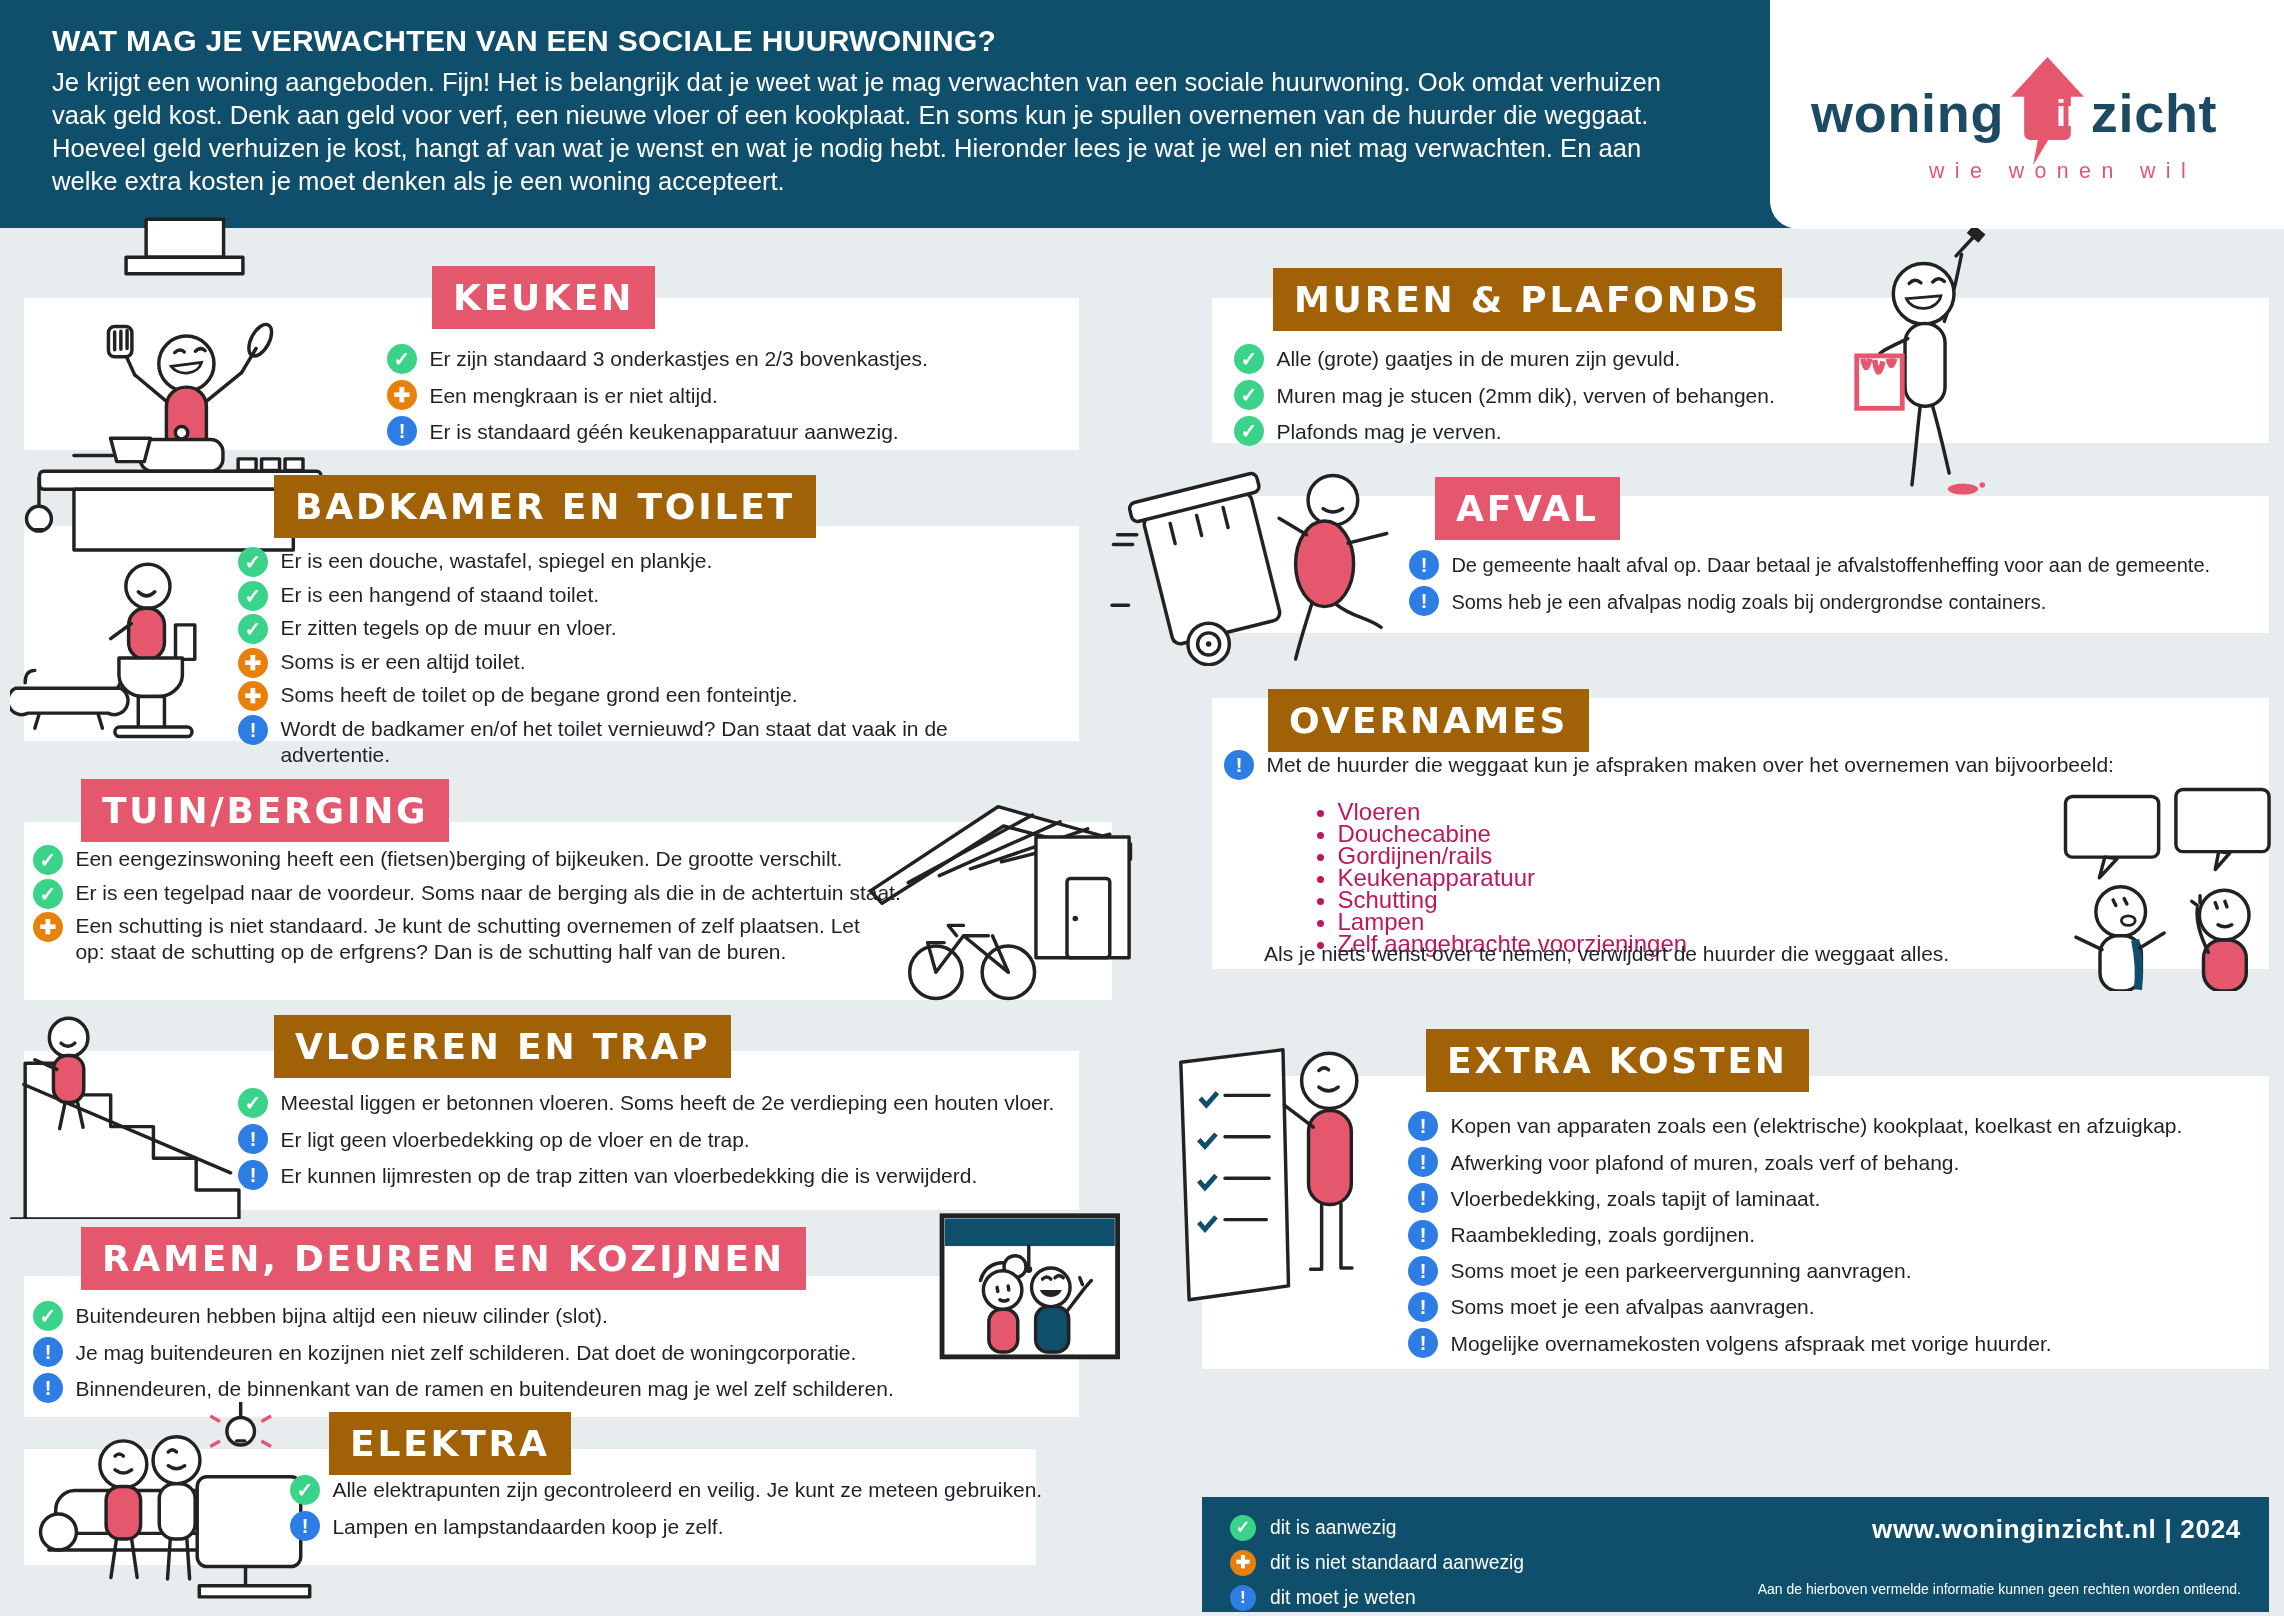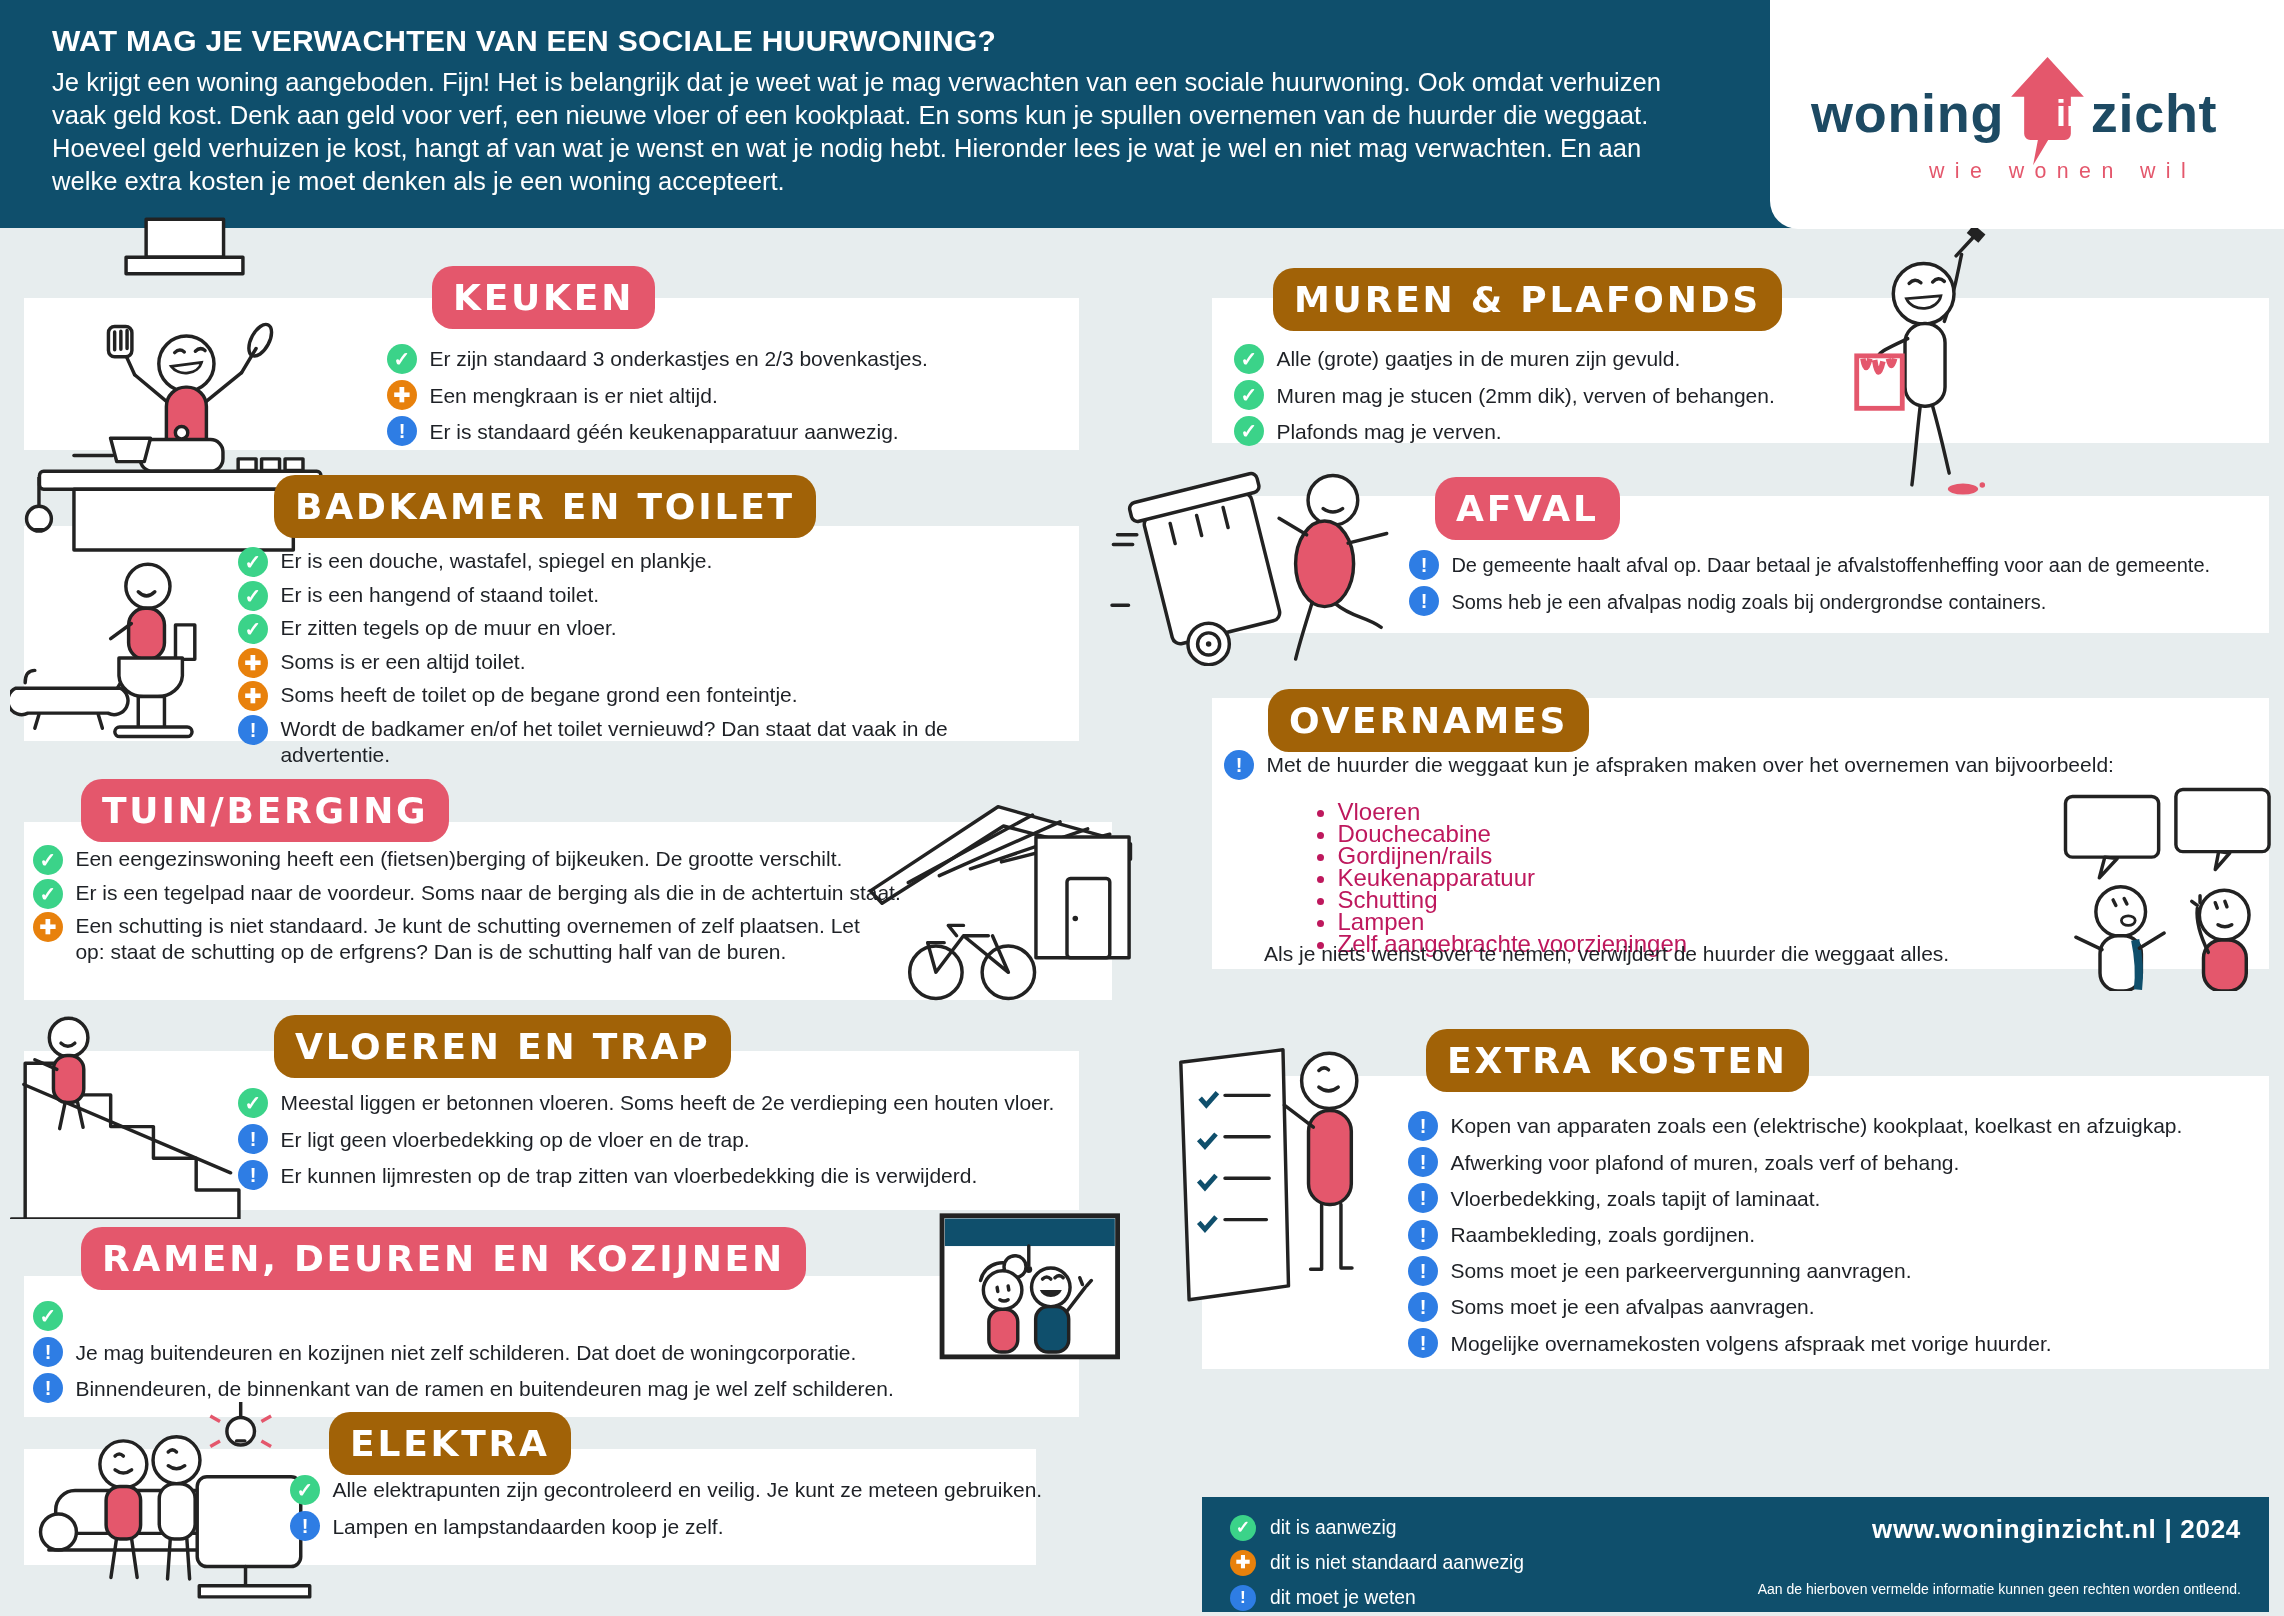--- a/index.html
+++ b/index.html
@@ -13,21 +13,21 @@
   .top-para{position:absolute;left:52px;top:66px;width:1658px;font-size:25.6px;line-height:33px;color:#fff}
   .logo-card{position:absolute;left:1770px;top:0;width:514px;height:229px;background:#fff;border-radius:0 0 0 28px}
   .logo-row{position:absolute;left:41px;top:54px;display:flex;align-items:center}
   .logo-word{font-size:54px;font-weight:bold;color:#1d4a63;letter-spacing:0.7px}
   .logo-house{position:relative;width:81px;height:117px;margin:0 2.8px}
   .logo-in{position:absolute;left:0;top:39px;width:81px;text-align:right;font-size:36px;font-weight:bold;color:#fff}
   .logo-tag{position:absolute;left:159px;top:159px;font-size:21.4px;letter-spacing:10.4px;color:#e4576c;white-space:nowrap}
   
   .band{position:absolute;background:#fff}
   .badge{position:absolute;z-index:5;color:#fff;font-weight:bold;font-size:36px;letter-spacing:2.8px;
-         padding:11px 21px;border-radius:21px;white-space:nowrap;font-family:"DejaVu Sans",sans-serif}
+         padding:11px 21px;border-radius:0;white-space:nowrap;font-family:"DejaVu Sans",sans-serif}
   .badge.red{background:#e4576c}
   .badge.teal{background:#a16207}
   .items{position:absolute;z-index:4;display:flex;flex-direction:column;gap:6.2px}
   .items.tight{gap:3.5px}
   .item{display:flex;align-items:flex-start;gap:12.4px}
   .ic{flex:0 0 auto;width:30px;height:30px;border-radius:50%;color:#fff;font-weight:bold;font-size:20px;
       display:flex;align-items:center;justify-content:center;line-height:1}
   .ic-check{background:#3bd389}
   .ic-plus{background:#e8810c}
   .ic-excl{background:#2e7de4}
@@ -237,20 +237,21 @@
     </div>
   <div class="item">
       <span class="ic ic-excl">!</span>
       <span class="t nw">Mogelijke overnamekosten volgens afspraak met vorige huurder.</span>
     </div>
 </div>
 
 <div class="items" style="left:33px;top:1301px">
   <div class="item">
       <span class="ic ic-check">✓</span>
+      <span class="t nw">Buitendeuren hebben bijna altijd een nieuw cilinder (slot).</span>
     </div>
   <div class="item">
       <span class="ic ic-excl">!</span>
       <span class="t nw">Je mag buitendeuren en kozijnen niet zelf schilderen. Dat doet de woningcorporatie.</span>
     </div>
   <div class="item">
       <span class="ic ic-excl">!</span>
       <span class="t nw">Binnendeuren, de binnenkant van de ramen en buitendeuren mag je wel zelf schilderen.</span>
     </div>
 </div>

